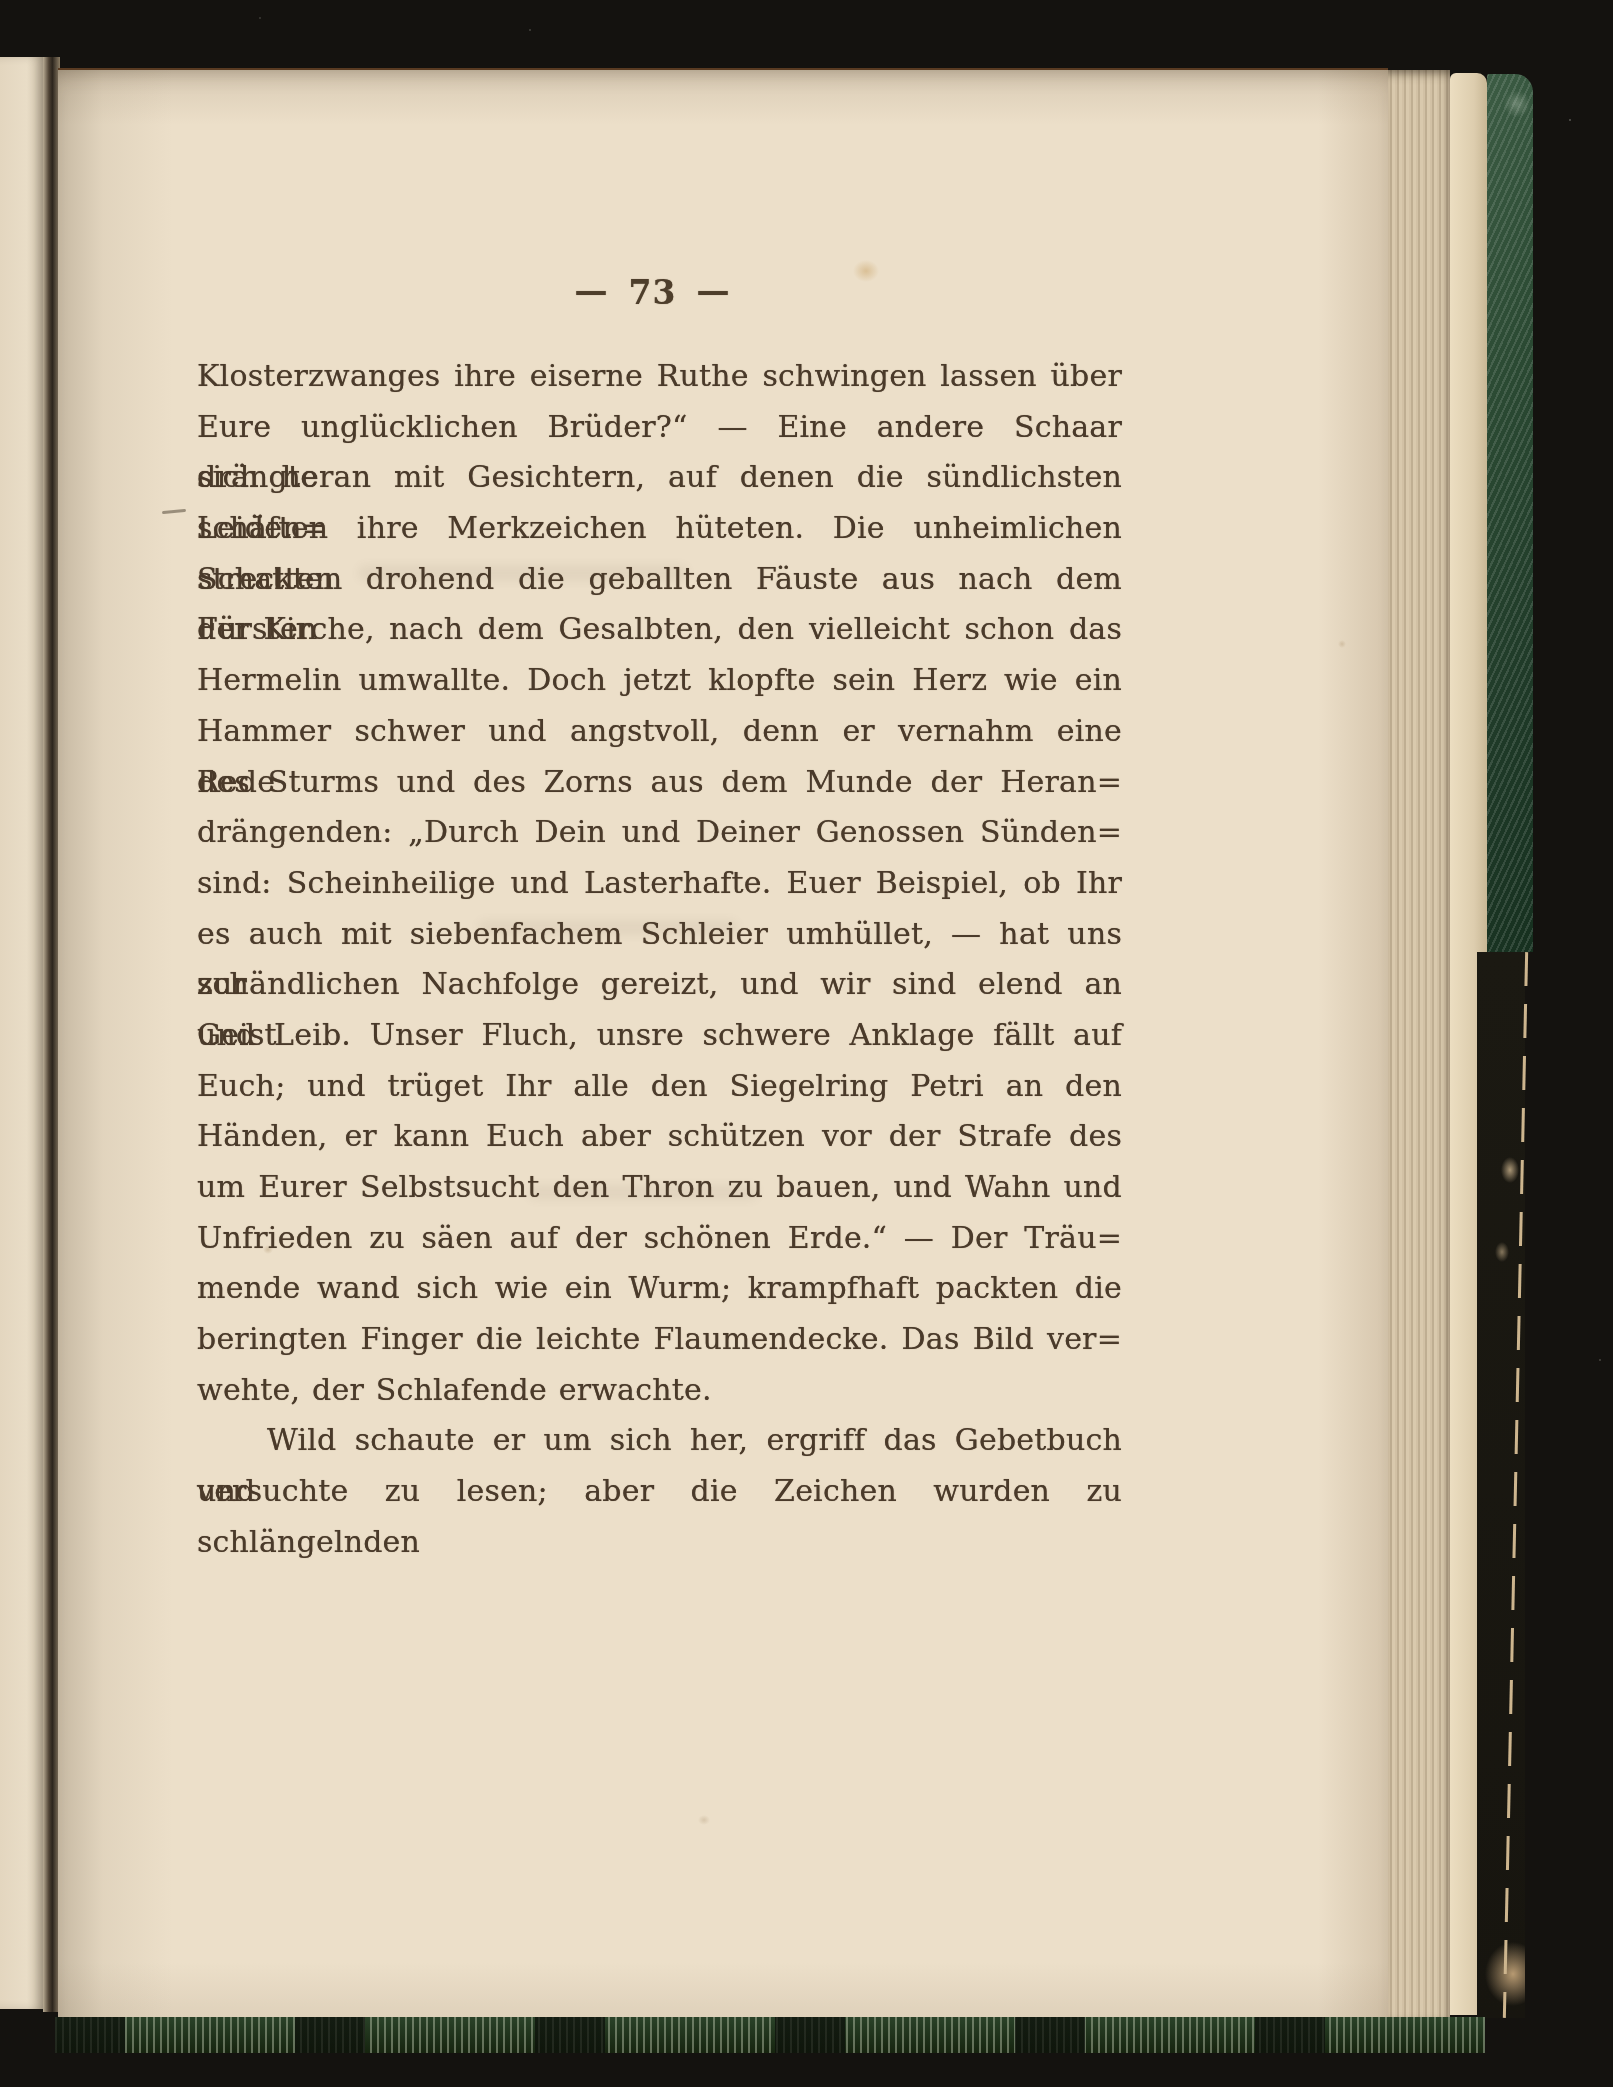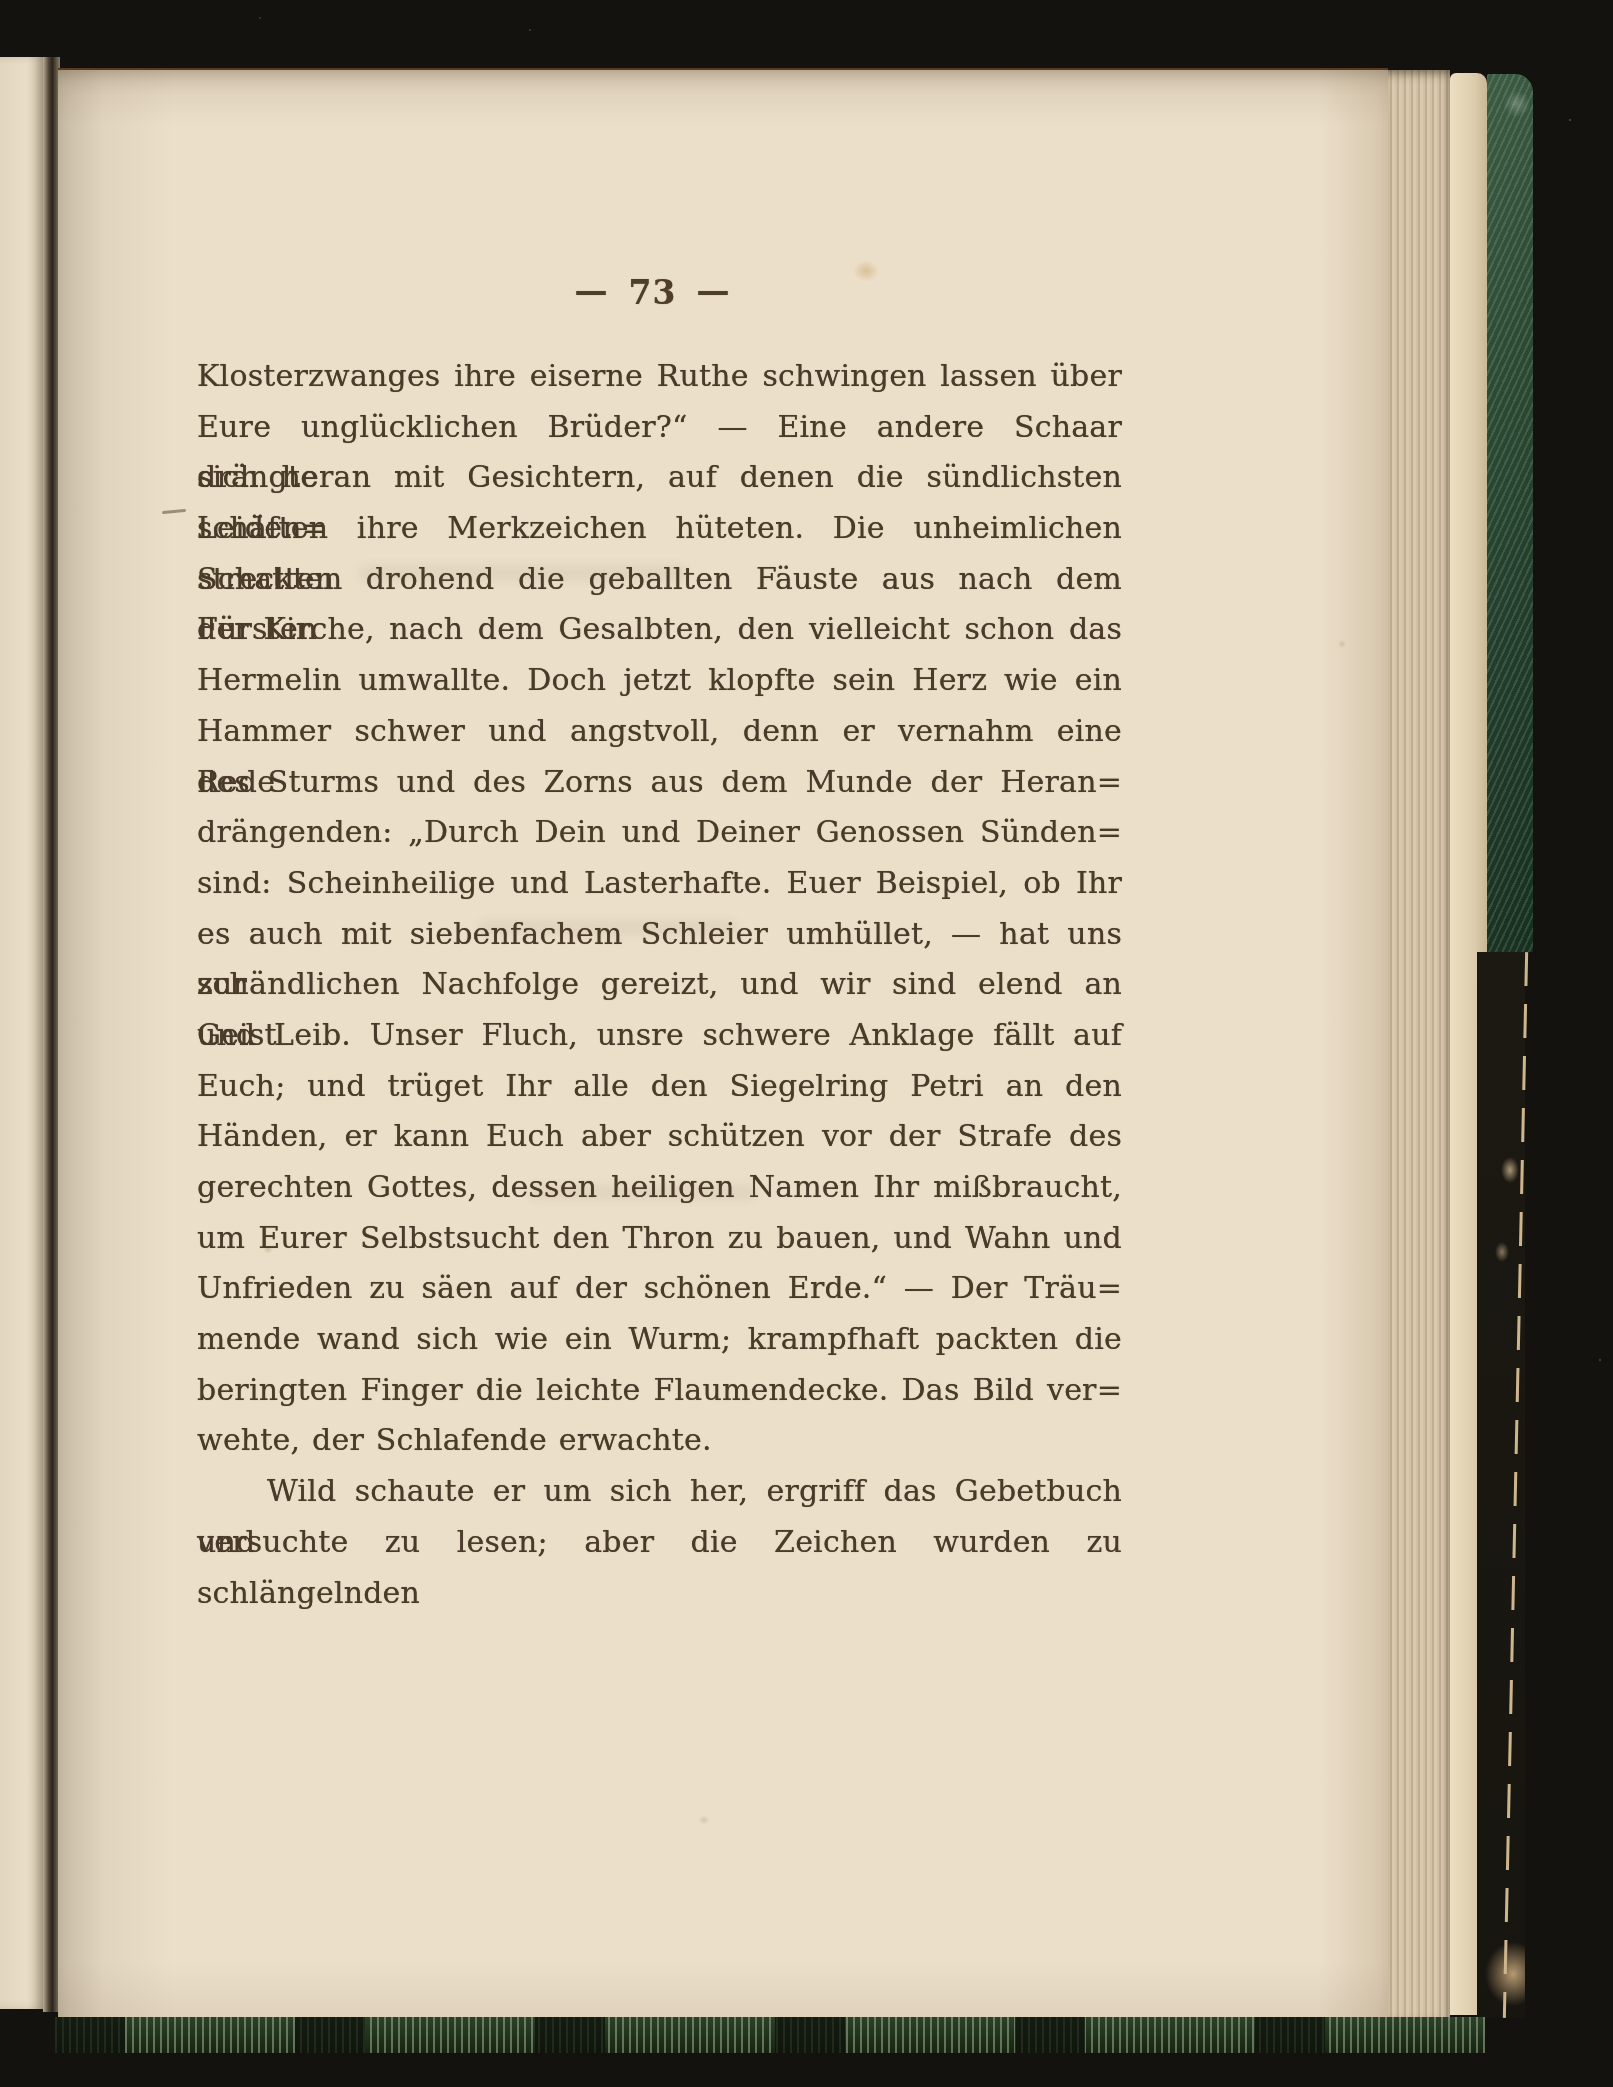--- a/index.html
+++ b/index.html
@@ -121,21 +121,20 @@
       <p class="ln">Hermelin umwallte.  Doch jetzt klopfte sein Herz wie ein</p>
       <p class="ln">Hammer schwer und angstvoll, denn er vernahm eine Rede</p>
       <p class="ln">des Sturms und des Zorns aus dem Munde der Heran=</p>
       <p class="ln">drängenden: „Durch Dein und Deiner Genossen Sünden=</p>
       <p class="ln">sind: Scheinheilige und Lasterhafte.  Euer Beispiel, ob Ihr</p>
       <p class="ln">es auch mit siebenfachem Schleier umhüllet, — hat uns zur</p>
       <p class="ln">schändlichen Nachfolge gereizt, und wir sind elend an Geist</p>
       <p class="ln">und Leib.  Unser Fluch, unsre schwere Anklage fällt auf</p>
       <p class="ln">Euch; und trüget Ihr alle den Siegelring Petri an den</p>
       <p class="ln">Händen, er kann Euch aber schützen vor der Strafe des</p>
-      <p class="ln">gerechten Gottes, dessen heiligen Namen Ihr mißbraucht,</p>
       <p class="ln">um Eurer Selbstsucht den Thron zu bauen, und Wahn und</p>
       <p class="ln">Unfrieden zu säen auf der schönen Erde.“ — Der Träu=</p>
       <p class="ln">mende wand sich wie ein Wurm; krampfhaft packten die</p>
       <p class="ln">beringten Finger die leichte Flaumendecke.  Das Bild ver=</p>
       <p class="ln par-end">wehte, der Schlafende erwachte.</p>
       <p class="ln indent">Wild schaute er um sich her, ergriff das Gebetbuch und</p>
       <p class="ln">versuchte zu lesen; aber die Zeichen wurden zu schlängelnden</p>
     </div>
   </div>
 

